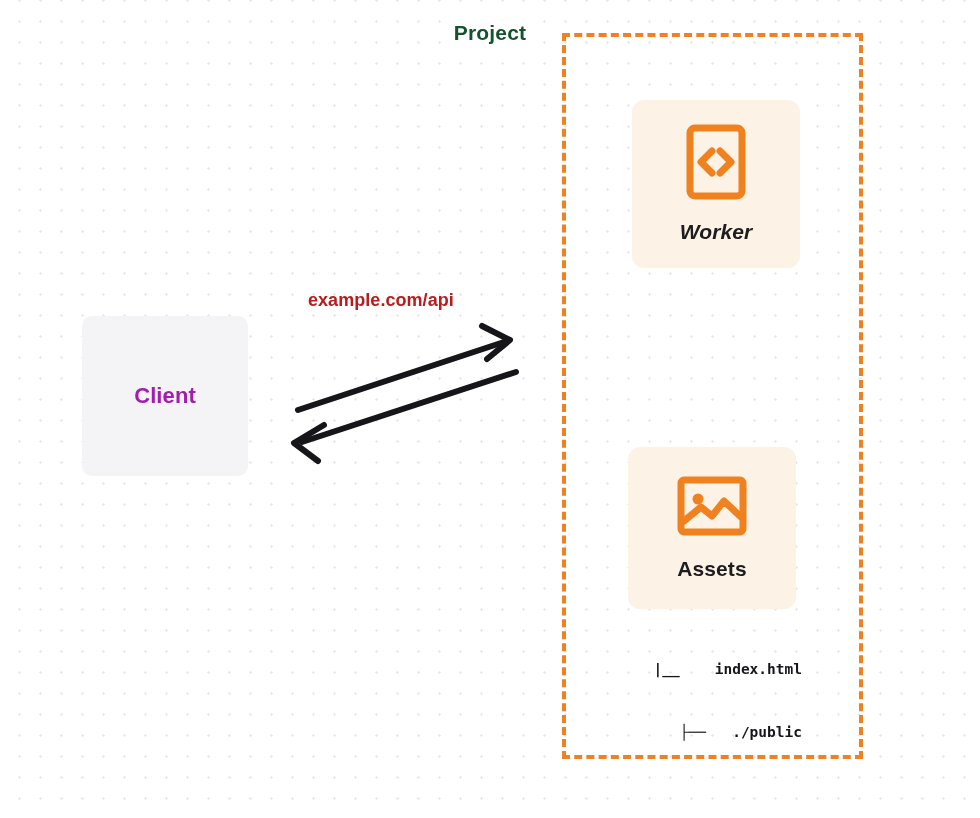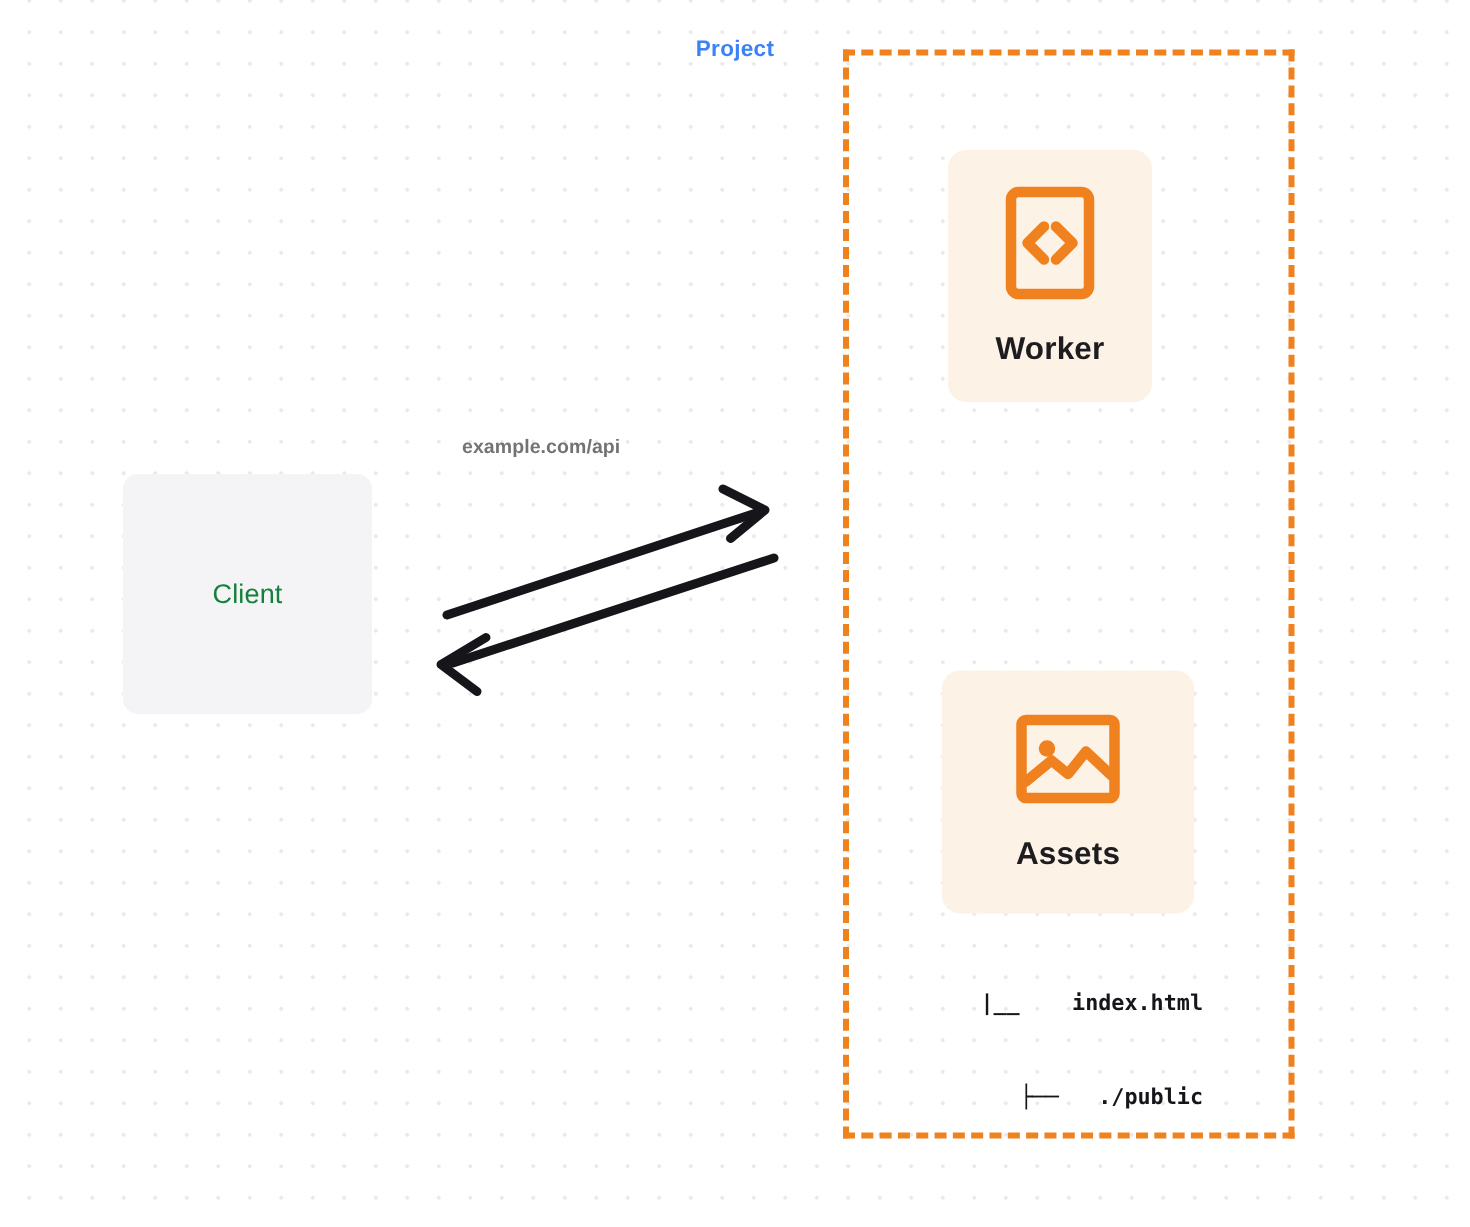--- a/index.html
+++ b/index.html
@@ -30,41 +30,41 @@
     top: 316px;
     width: 166px;
     height: 160px;
     background: #f4f4f6;
     border-radius: 10px;
     display: flex;
     align-items: center;
     justify-content: center;
   }
   .client-label {
-    font-size: 18px;
-    font-weight: 400;
-    color: #15803d;
+    font-size: 22px;
+    font-weight: 700;
+    color: #a21caf;
     letter-spacing: .1px;
   }
 
   
   .arrows {
     position: absolute;
     left: 270px;
     top: 280px;
     width: 260px;
     height: 190px;
   }
   .edge-label {
     position: absolute;
     left: 308px;
     top: 290px;
-    font-size: 13px;
+    font-size: 18px;
     font-weight: 700;
-    color: #737373;
+    color: #b91c1c;
     letter-spacing: .05px;
     white-space: nowrap;
   }
 
   
   .project-box {
     position: absolute;
     left: 562px;
     top: 33px;
     width: 301px;
@@ -72,42 +72,43 @@
     border: 4px dashed #f0811f;
     box-sizing: border-box;
   }
   .project-title {
     position: absolute;
     left: 50%;
     top: 33px;
     transform: translate(-50%, -50%);
     background: #ffffff;
     padding: 0 6px;
-    font-size: 15px;
+    font-size: 21px;
     font-weight: 700;
-    color: #3b82f6;
+    color: #14532d;
     letter-spacing: .2px;
     white-space: nowrap;
   }
 
   
   .card {
     position: absolute;
     background: #fdf2e6;
     border-radius: 12px;
     display: flex;
     flex-direction: column;
     align-items: center;
     justify-content: center;
   }
   .card-worker {
     left: 632px;
     top: 100px;
-    width: 136px;
+    width: 168px;
     height: 168px;
+    font-style: italic;
   }
   .card-assets {
     left: 628px;
     top: 447px;
     width: 168px;
     height: 162px;
   }
   .card-icon {
     display: block;
     margin-bottom: 16px;

